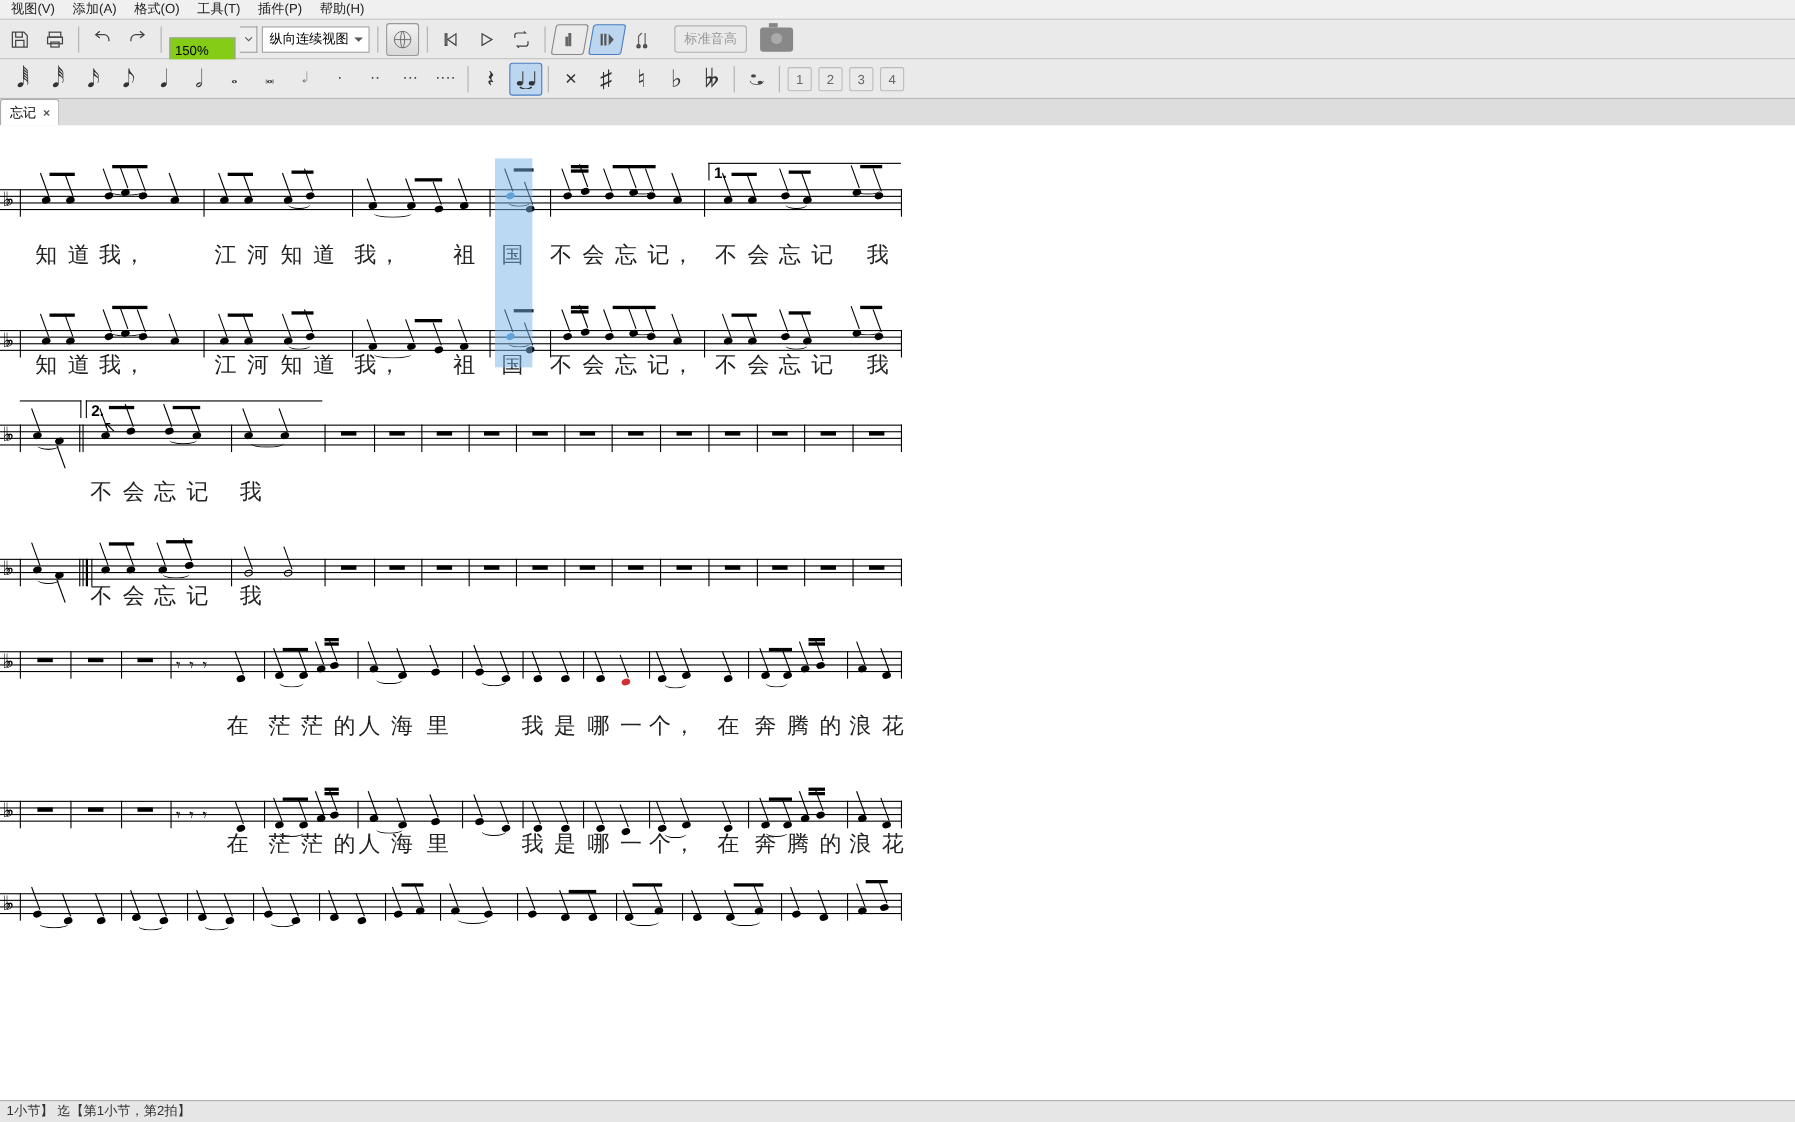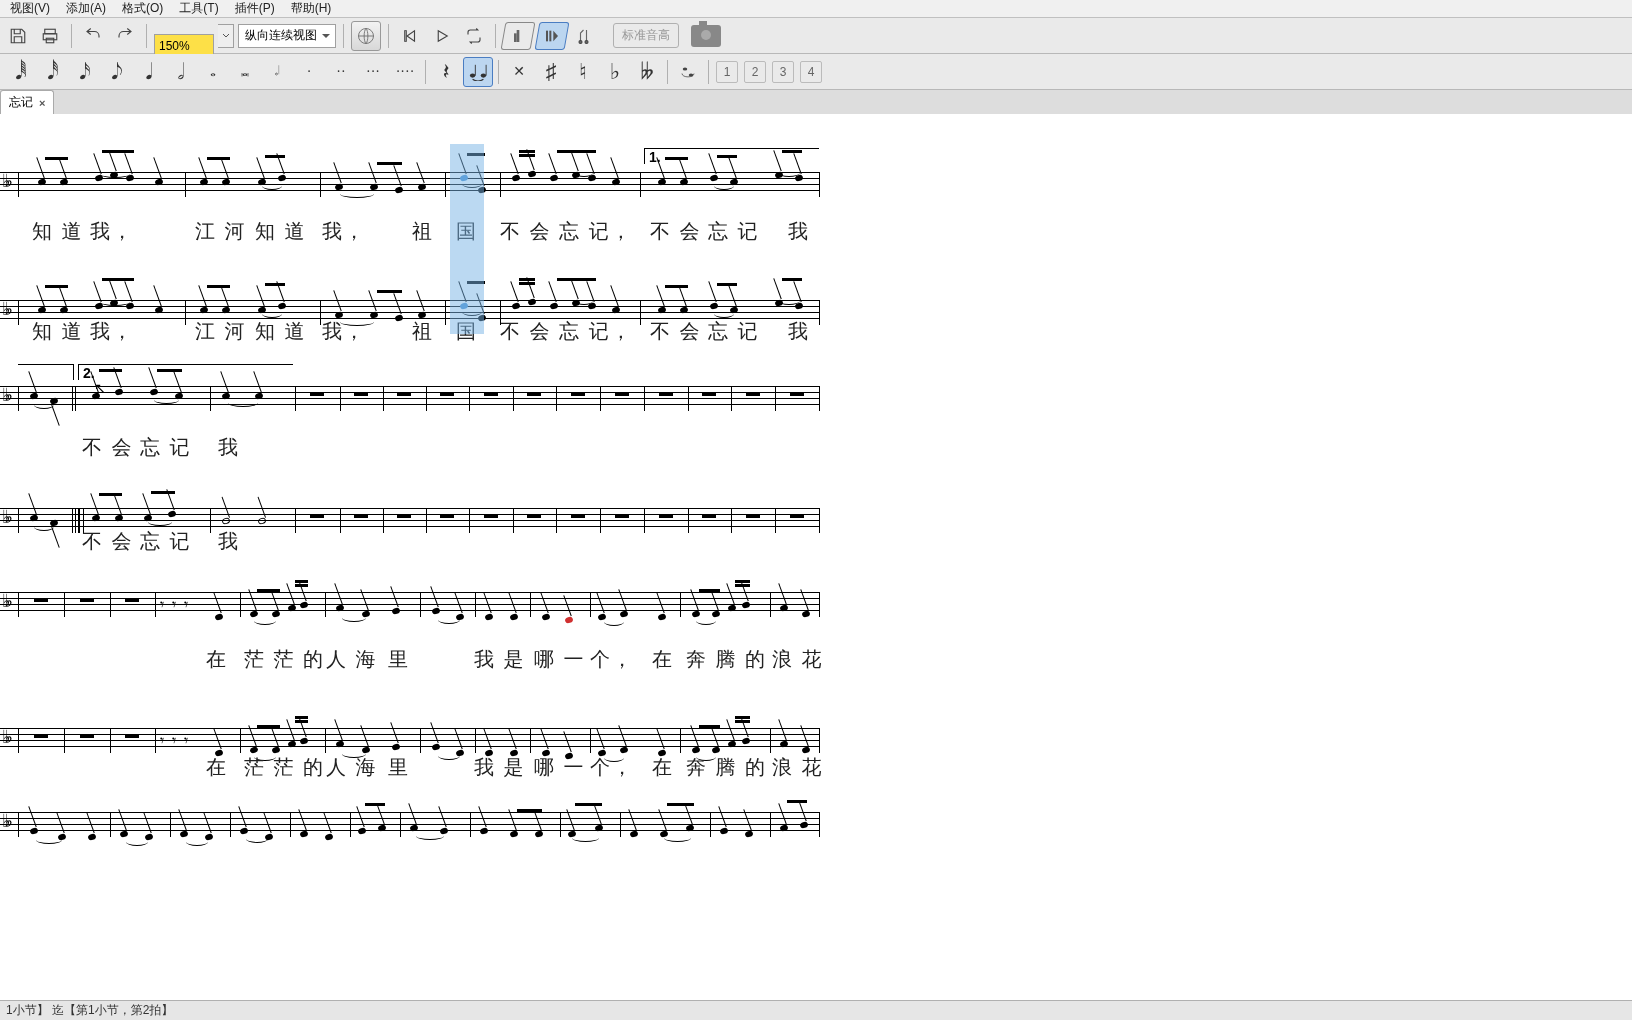--- a/index.html
+++ b/index.html
@@ -56,21 +56,21 @@
 .tool-sep {
   width: 1px;
   height: 24px;
   background: #b0b0b0;
   margin: 0 3px;
 }
 .zoom-box {
   width: 60px;
   height: 24px;
   border: 1px solid #a0a0a0;
-  background: #fde047;
+  background: #84cc16;
   display: flex;
   align-items: center;
   padding-left: 4px;
   font-size: 12px;
   margin-top: 20px;
 }
 .zoom-dd {
   width: 16px; height: 24px;
   border: 1px solid #a0a0a0; border-left: none;
   background: #eee;

